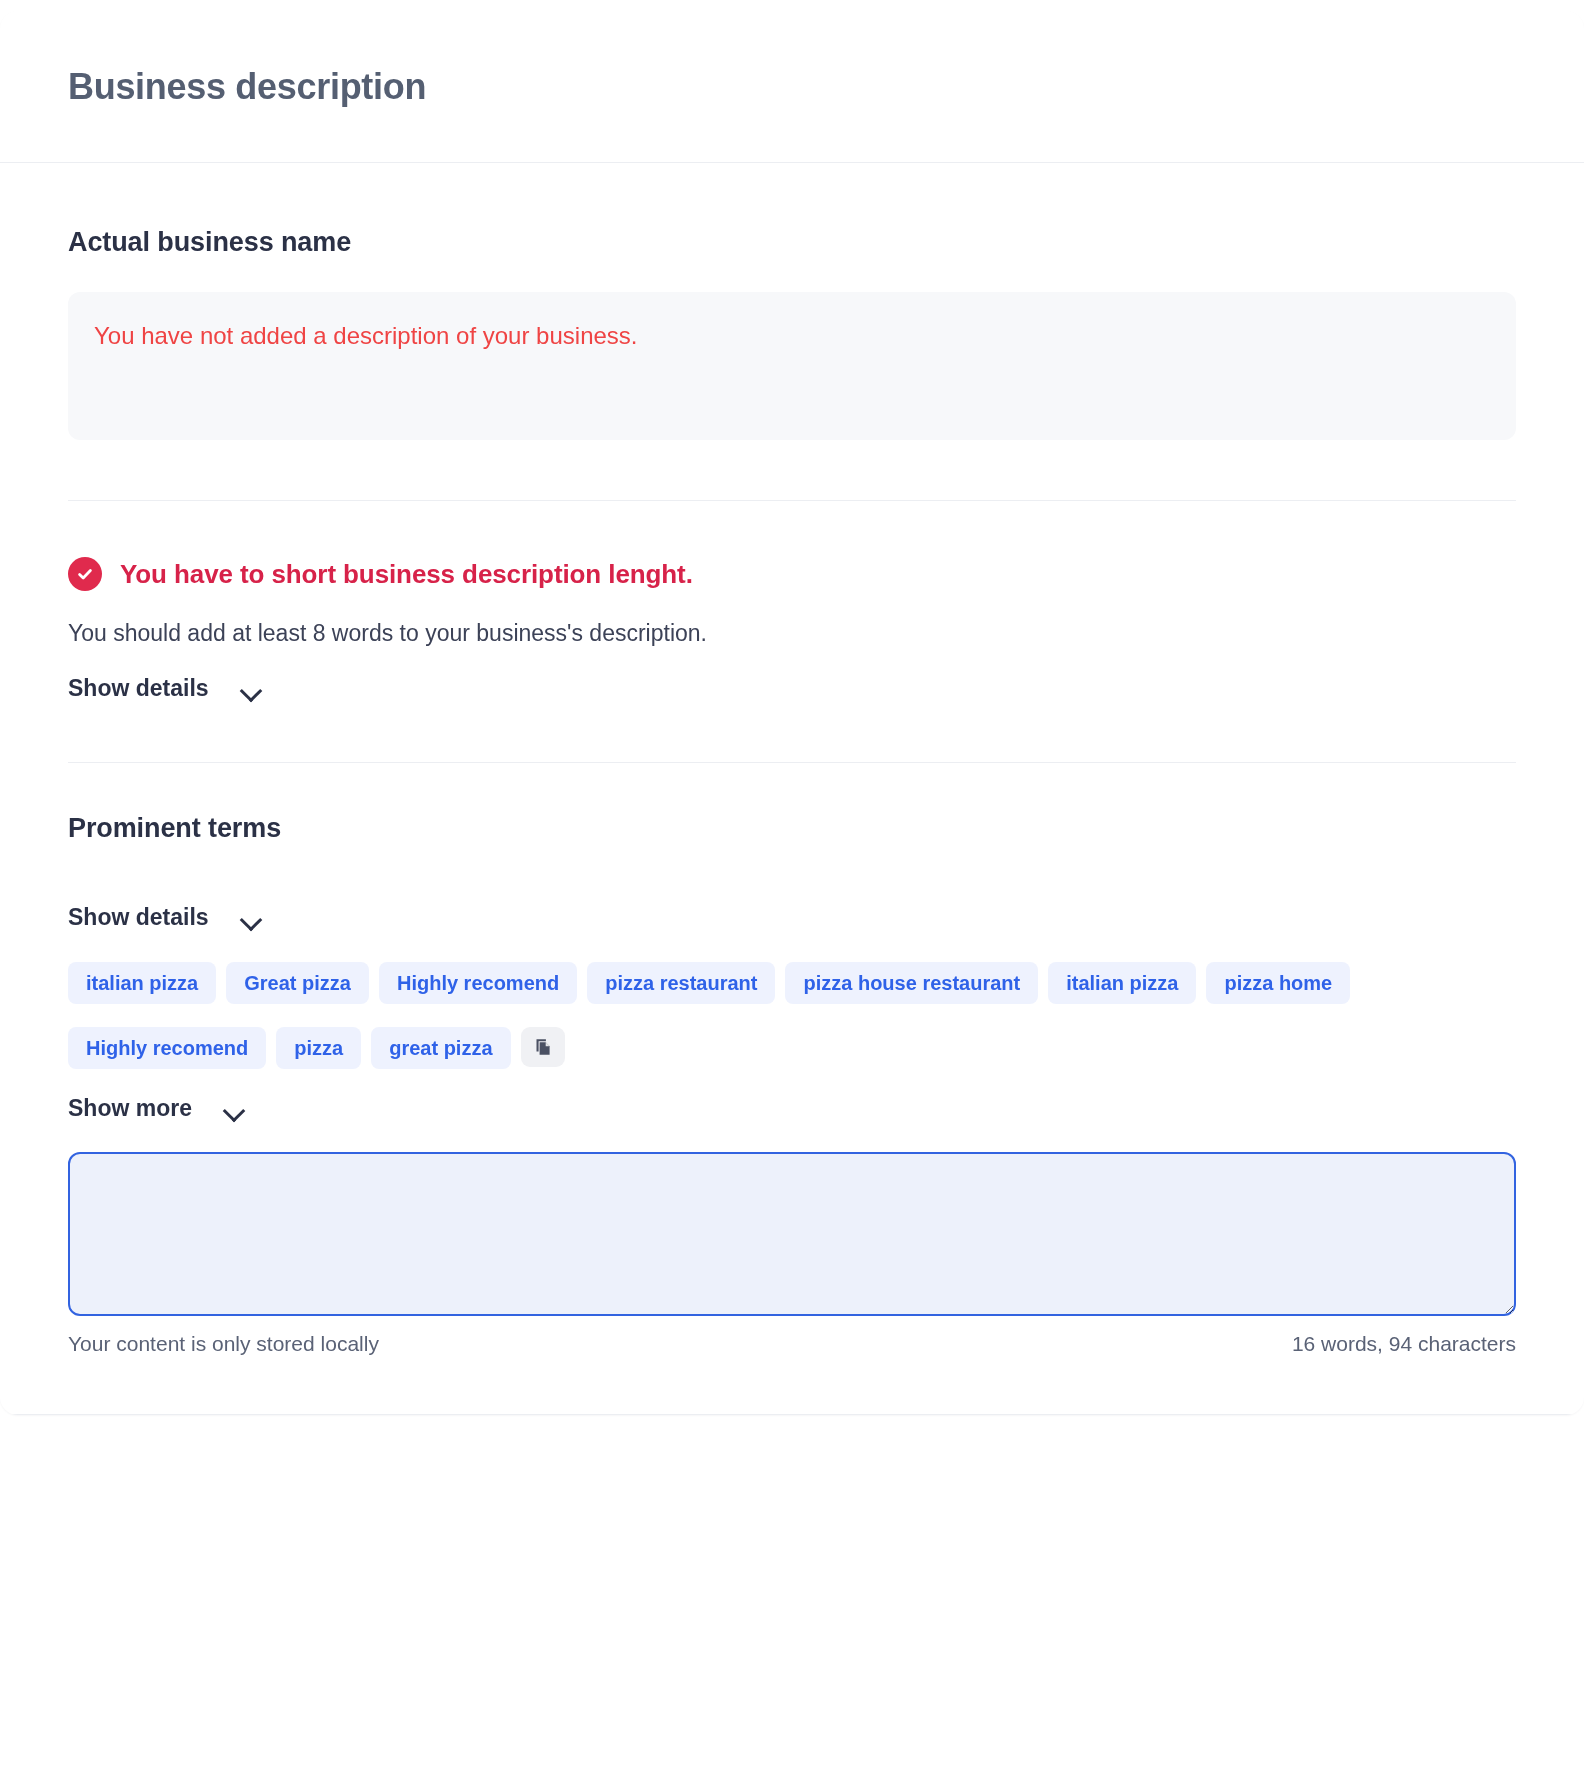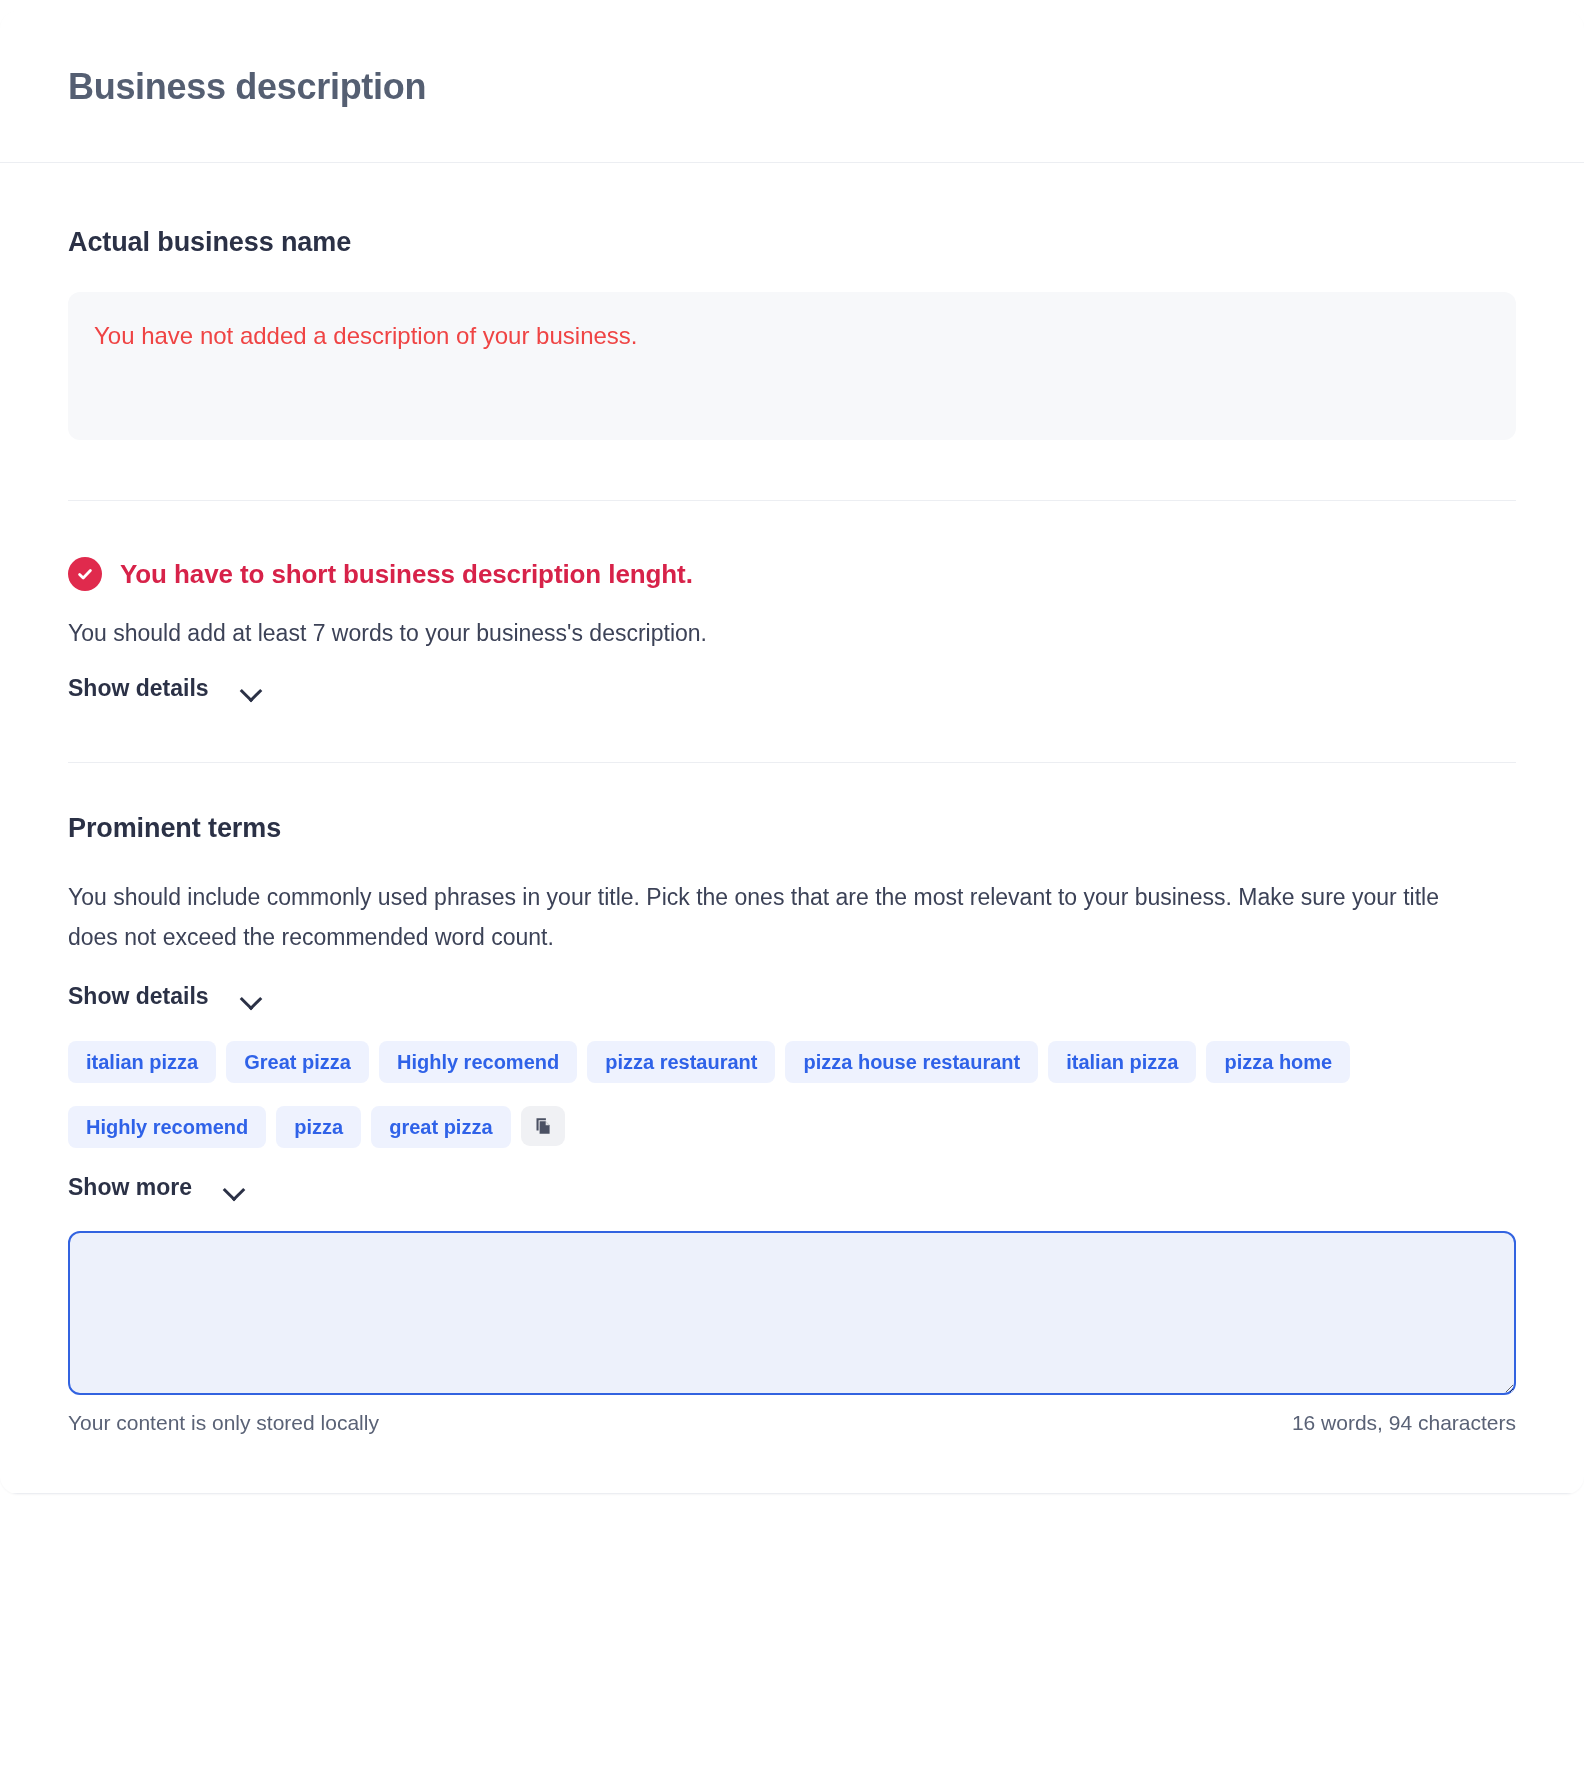--- a/index.html
+++ b/index.html
@@ -254,32 +254,31 @@
 
       <div class="section-alert">
         <div class="alert-head">
           <span class="alert-icon">
             <svg width="20" height="20" viewBox="0 0 20 20" aria-hidden="true">
               <path d="M4.6 10.4 L8.2 14 L15.4 6.6" fill="none" stroke="#ffffff" stroke-width="2.8" stroke-linecap="round" stroke-linejoin="round"></path>
             </svg>
           </span>
           <span class="alert-title">You have to short business description lenght.</span>
         </div>
-        <div class="alert-desc">You should add at least 7 words to your business's description.</div>
+        <div class="alert-desc">You should add at least 8 words to your business's description.</div>
         <div class="toggle-link">
           <span class="label">Show details</span>
           <span class="chev"></span>
         </div>
       </div>
 
       <div class="divider"></div>
 
       <div class="section-terms">
         <h2 class="subsection-title">Prominent terms</h2>
-        <div class="terms-desc">You should include commonly used phrases in your title. Pick the ones that are the most relevant to your business. Make sure your title does not exceed the recommended word count.</div>
 
         <div class="toggle-link">
           <span class="label">Show details</span>
           <span class="chev"></span>
         </div>
 
         <div class="tags">
           <span class="tag">italian pizza</span>
           <span class="tag">Great pizza</span>
           <span class="tag">Highly recomend</span>

